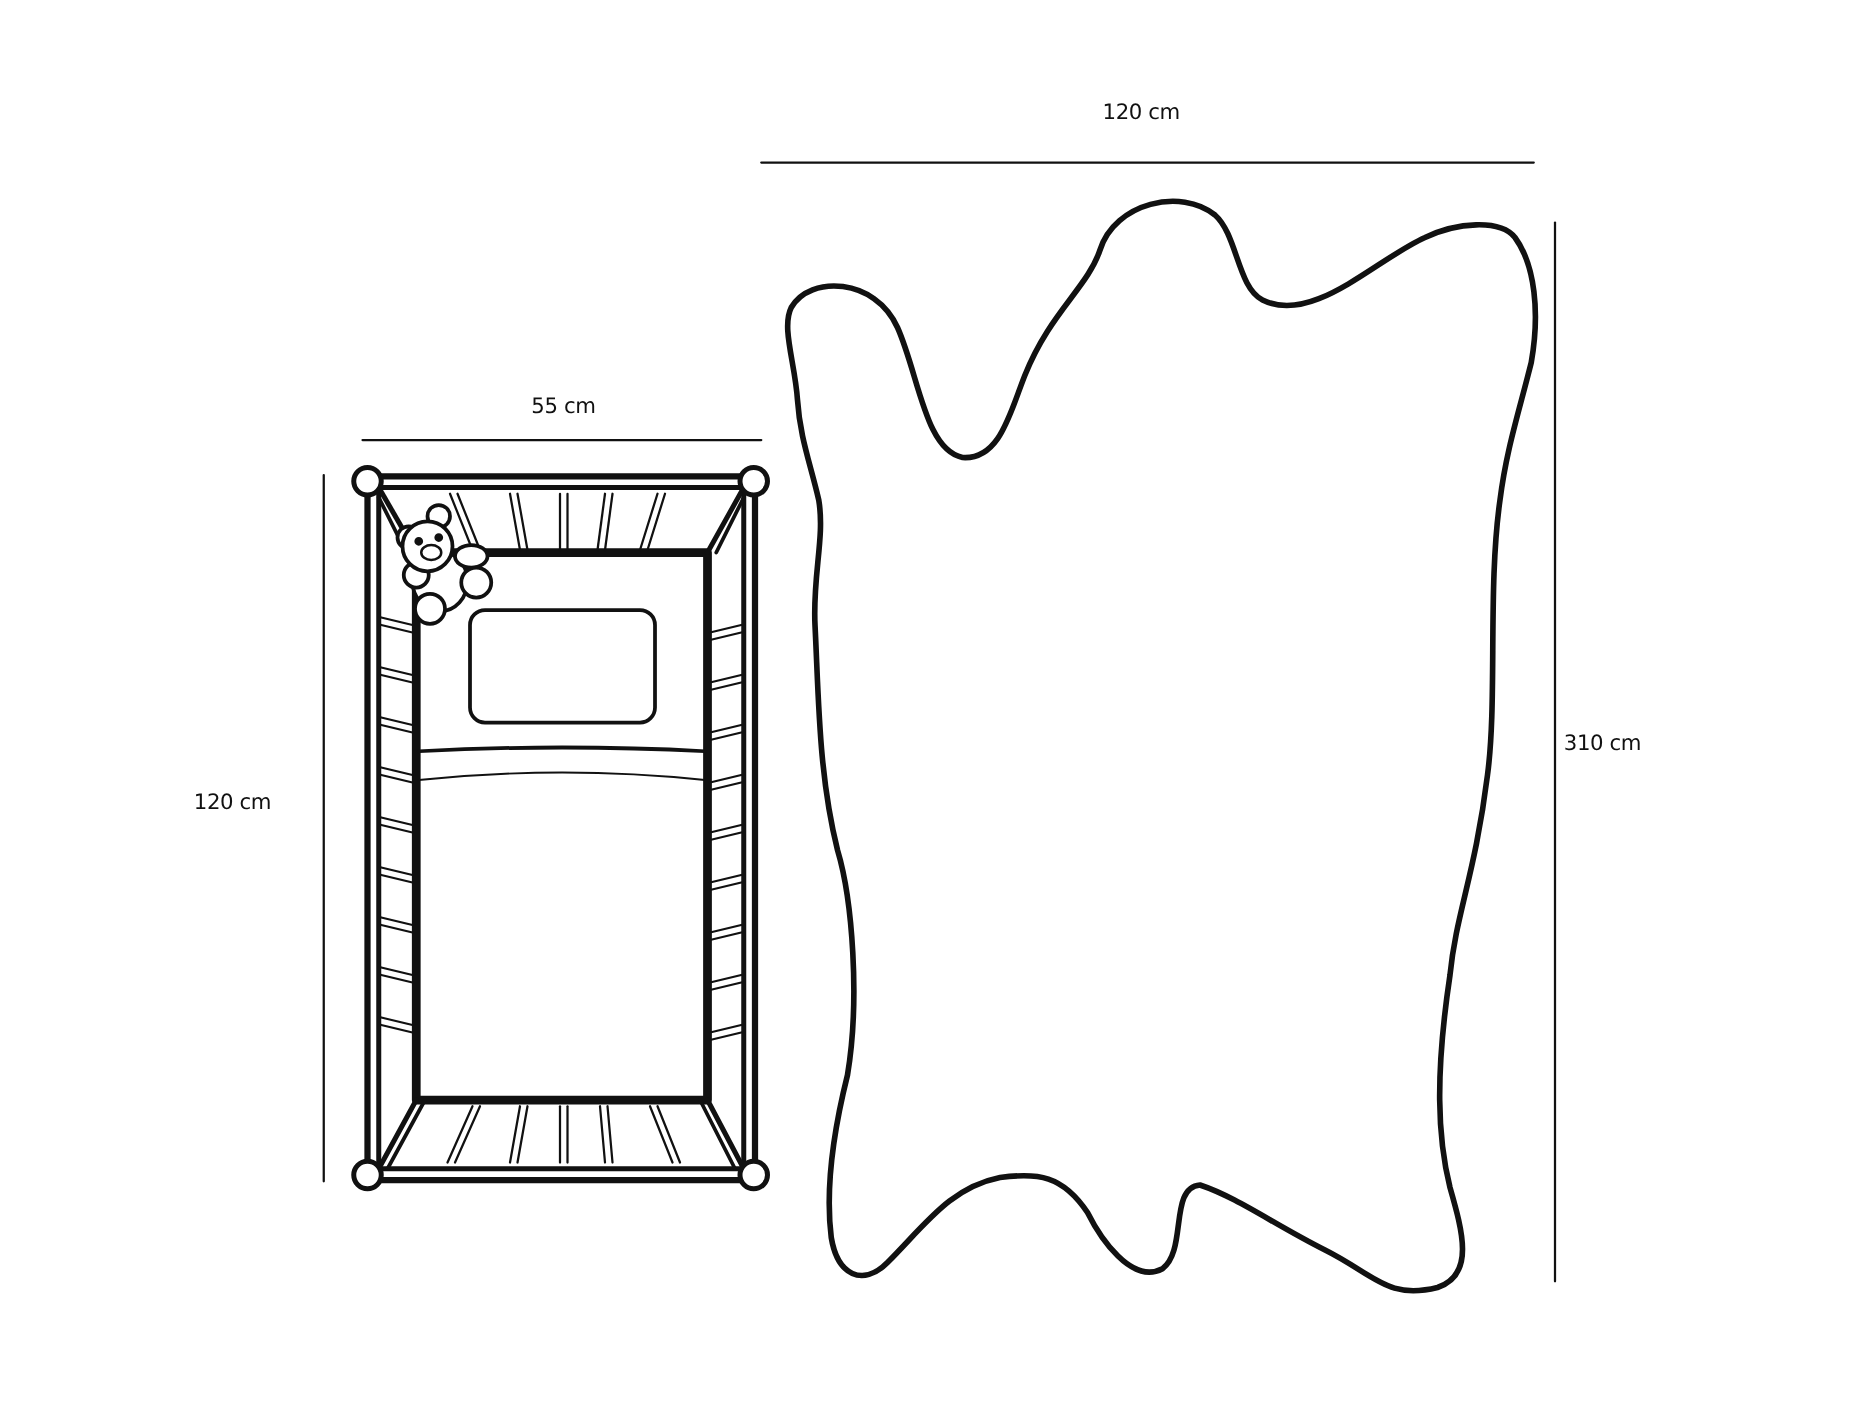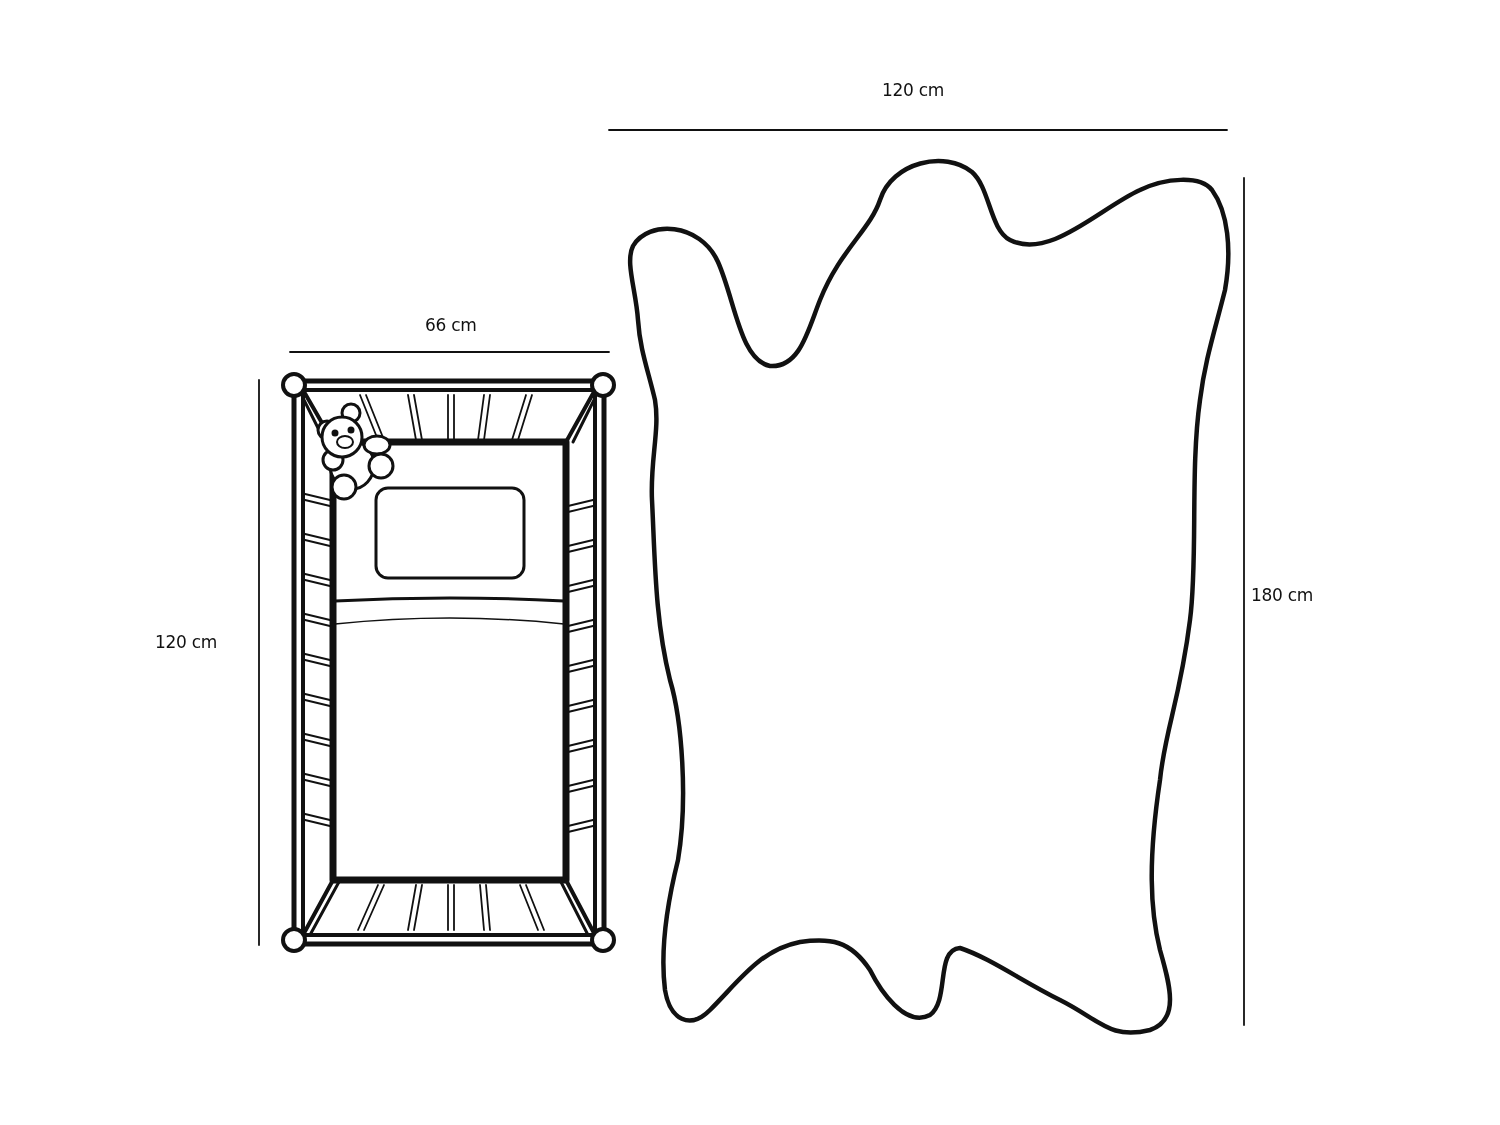--- a/index.html
+++ b/index.html
@@ -134,15 +134,15 @@
       C935 950 950 1000 930 1015 C905 1028 880 990 870 970
       C850 940 830 938 800 942 C760 950 740 980 710 1010
       C690 1030 670 1020 665 990 C660 950 668 900 678 860
       C688 800 682 720 670 680 C655 620 655 560 652 500
       C650 460 660 430 655 400 C648 370 640 350 638 320
       C636 290 625 262 633 246 Z"></path>
   </g>
 </svg>
 
 <div class="lbl" style="left:882px;top:80px;">120 cm</div>
-<div class="lbl" style="left:1251px;top:585px;">180 cm</div>
-<div class="lbl" style="left:425px;top:315px;">66 cm</div>
+<div class="lbl" style="left:1251px;top:585px;">310 cm</div>
+<div class="lbl" style="left:425px;top:315px;">55 cm</div>
 <div class="lbl" style="left:155px;top:632px;">120 cm</div>
 
 </body></html>

